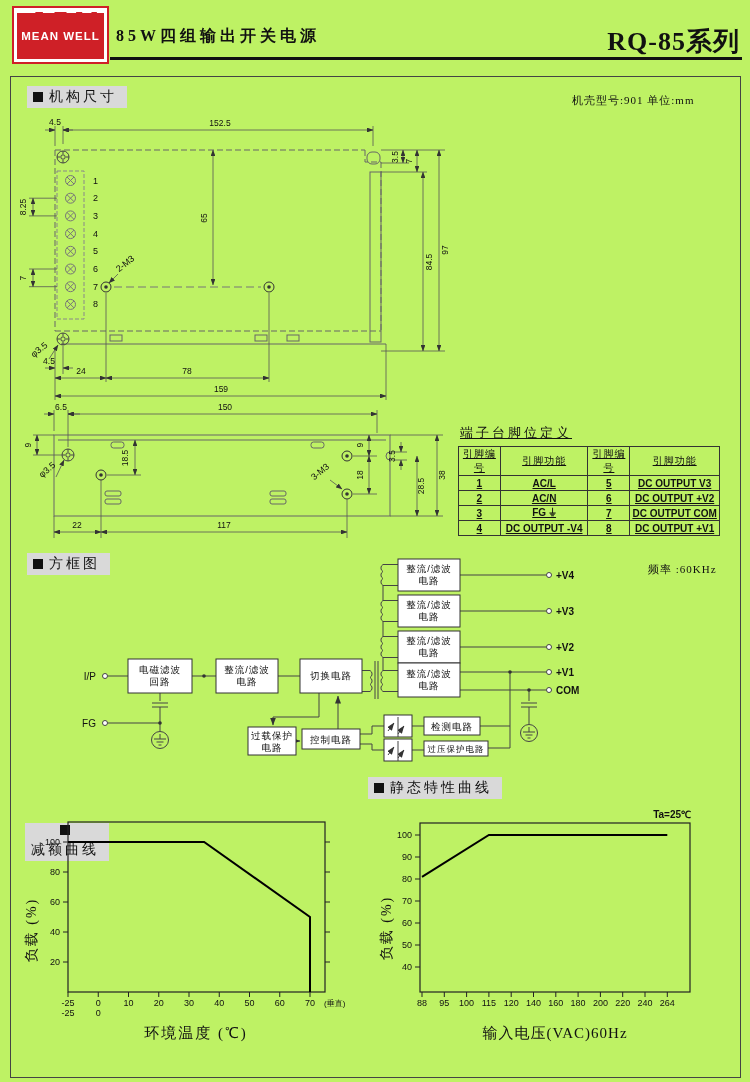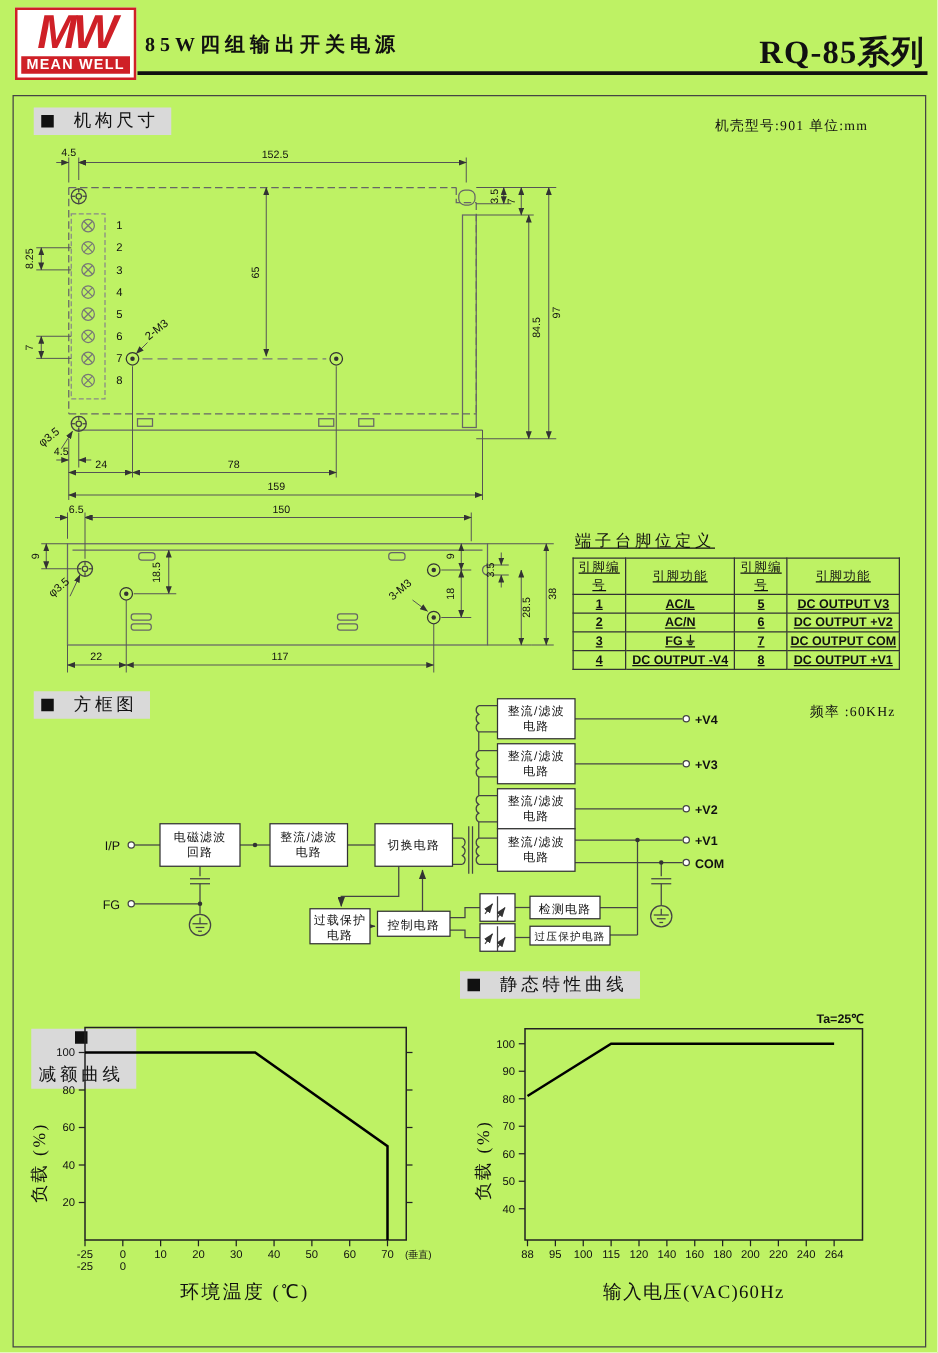--- a/index.html
+++ b/index.html
@@ -5,31 +5,31 @@
   html,body{margin:0;padding:0;background:#fff;}
   .page{position:relative;width:750px;height:1082px;background:#bef264;overflow:hidden;
         font-family:"Liberation Sans",sans-serif;color:#111;}
   .cjk{font-family:"Liberation Serif",serif;}
   
   .logo{position:absolute;left:12px;top:6px;width:97px;height:58px;border:2px solid #cf2027;
         background:#fff;box-sizing:border-box;}
   .logo-mw{font-style:italic;font-weight:bold;color:#cf2027;font-size:38px;line-height:36px;
         text-align:center;letter-spacing:-3px;}
   .logo-band{position:absolute;left:3px;right:3px;bottom:3px;background:#cf2027;color:#fff;
-        font-weight:bold;font-size:11.5px;text-align:center;letter-spacing:1px;padding:1px 0;}
+        font-weight:bold;font-size:11.5px;text-align:center;letter-spacing:1px;padding:17px 0;}
   .doc-title{position:absolute;left:116px;top:26px;font-family:"Liberation Serif",serif;
         font-weight:bold;font-size:16px;letter-spacing:4px;}
   .doc-series{position:absolute;right:10px;top:24px;font-weight:bold;font-size:26px;
         font-family:"Liberation Serif",serif;letter-spacing:1px;}
   .title-rule{position:absolute;left:110px;top:57px;width:632px;height:3px;background:#111;}
   .main-box{position:absolute;left:10px;top:76px;width:729px;height:1000px;border:1px solid #444;}
   
   .sec{position:absolute;background:#d9d9d9;padding:2px 10px 2px 6px;
        font-family:"Liberation Serif",serif;font-size:14px;letter-spacing:3px;
-       display:flex;align-items:center;gap:16px;}
+       display:flex;align-items:center;gap:6px;}
   .sec .sq{width:10px;height:10px;background:#111;display:inline-block;flex:0 0 auto;}
   .note{position:absolute;font-family:"Liberation Serif",serif;font-size:11px;letter-spacing:1px;}
   
   .pin-table{position:absolute;left:458px;top:424px;width:262px;text-decoration:underline;}
   .pt-title{font-family:"Liberation Serif",serif;font-size:13px;letter-spacing:3px;margin:0 0 4px 2px;}
   .pin-table table{border-collapse:collapse;width:100%;}
   .pin-table th,.pin-table td{border:1px solid #333;font-size:10px;text-align:center;
        height:14px;padding:0 2px;}
   .pin-table th{font-family:"Liberation Serif",serif;font-weight:normal;letter-spacing:1px;}
   .pin-table td{font-weight:bold;}

